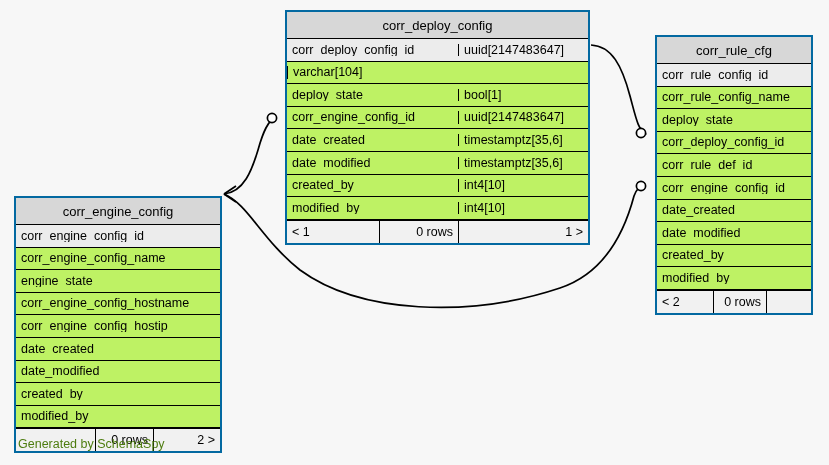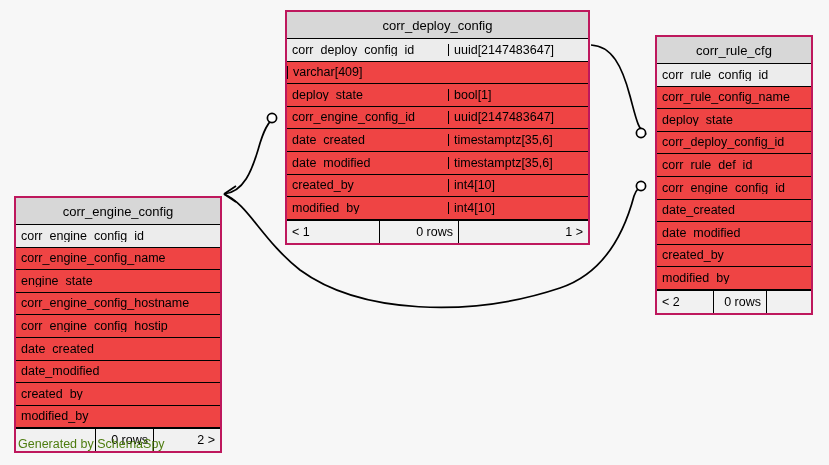--- a/index.html
+++ b/index.html
@@ -28,22 +28,22 @@
     top: 0;
     width: 829px;
     height: 465px;
     z-index: 1;
   }
 
   
   .table {
     position: absolute;
     z-index: 2;
-    background: #ef4444;
-    border: 2px solid #be185d;
+    background: #bef264;
+    border: 2px solid #0369a1;
     box-sizing: border-box;
     font-size: 12.5px;
     color: #000000;
     line-height: 1;
   }
 
   .table-title {
     background: #d7d7d7;
     text-align: center;
     padding: 7px 4px 6px 4px;
@@ -95,21 +95,21 @@
   }
   .row.footer .f-prev { justify-content: flex-start; border-right: 1.5px solid #000; }
   .row.footer .f-rows { justify-content: flex-end;   border-right: 1.5px solid #000; }
   .row.footer .f-next { justify-content: flex-end; }
 
   
   #tbl-engine  { left: 14px;  top: 160px; width: 208px; margin-top: 36px; }
   #tbl-deploy  { left: 285px; top: 10px;  width: 305px; }
   #tbl-rule    { left: 655px; top: 35px;  width: 158px; }
 
-  #tbl-deploy .cell-type { width: 140px; }
+  #tbl-deploy .cell-type { width: 130px; }
 
   #tbl-engine  .row.footer .f-prev { flex: 0 0 80px; }
   #tbl-engine  .row.footer .f-rows { flex: 1 1 auto; }
   #tbl-engine  .row.footer .f-next { flex: 0 0 66px; }
 
   #tbl-deploy  .row.footer .f-prev { flex: 0 0 93px; }
   #tbl-deploy  .row.footer .f-rows { flex: 0 0 79px; }
   #tbl-deploy  .row.footer .f-next { flex: 1 1 auto; }
 
   #tbl-rule    .row.footer .f-prev { flex: 0 0 57px; }
@@ -197,21 +197,21 @@
   </div>
 
   <div class="table" id="tbl-deploy">
     <div class="table-title">corr_deploy_config</div>
 
     <div class="row pk">
       <span class="cell-name">corr_deploy_config_id</span>
       <span class="cell-type">uuid[2147483647]</span>
     </div>
     <div class="row">
-      <span class="cell-type">varchar[409]</span>
+      <span class="cell-type">varchar[104]</span>
     </div>
     <div class="row">
       <span class="cell-name">deploy_state</span>
       <span class="cell-type">bool[1]</span>
     </div>
     <div class="row">
       <span class="cell-name">corr_engine_config_id</span>
       <span class="cell-type">uuid[2147483647]</span>
     </div>
     <div class="row">

